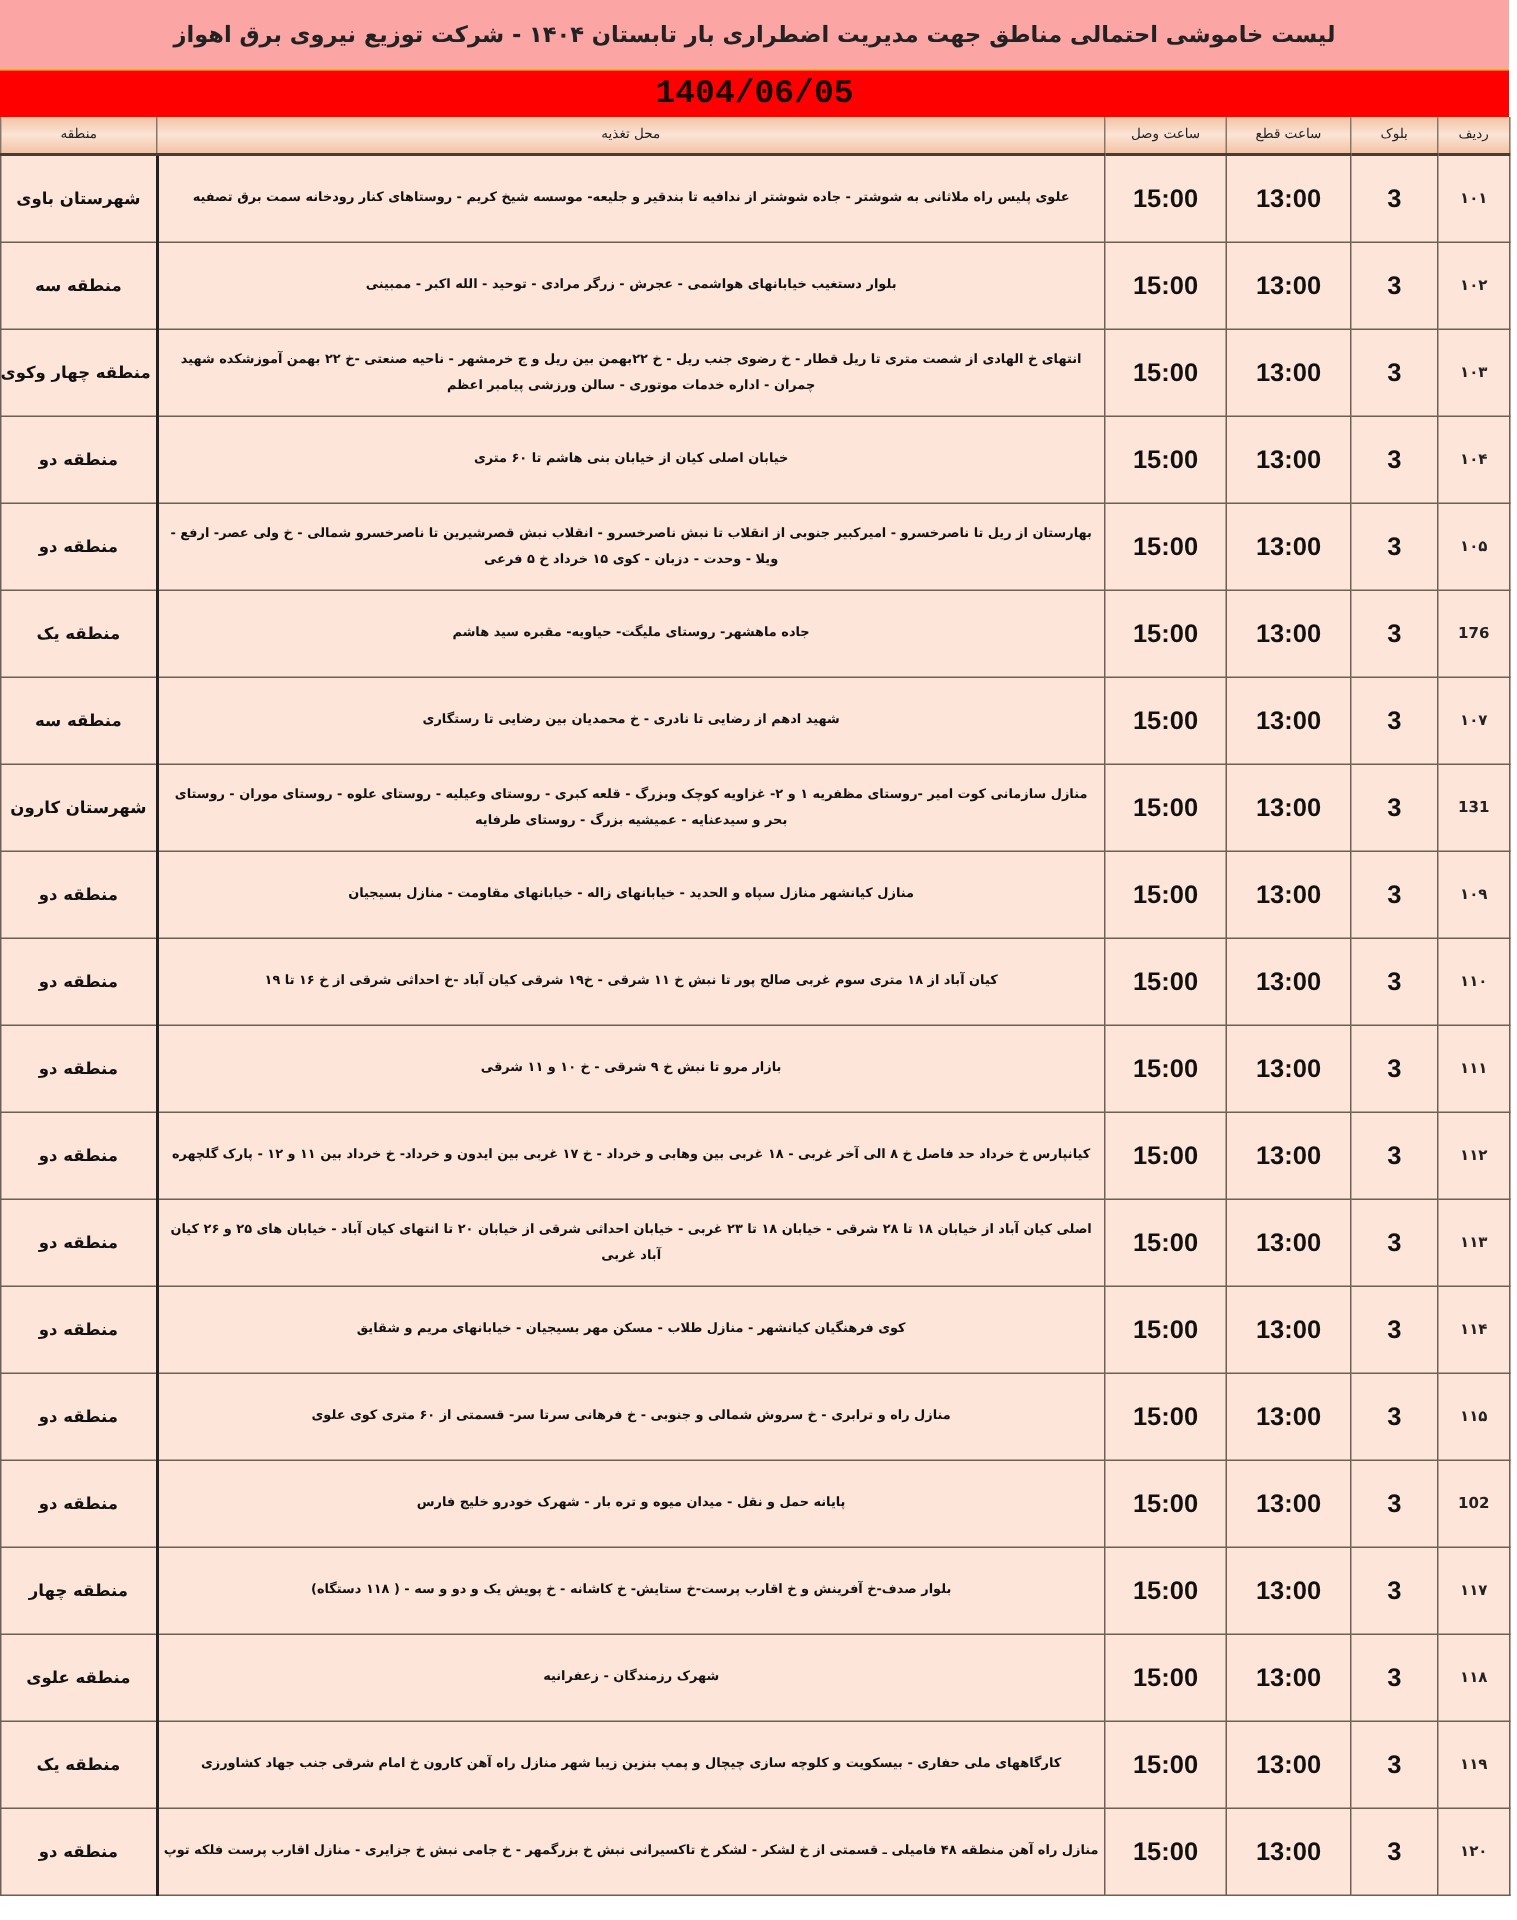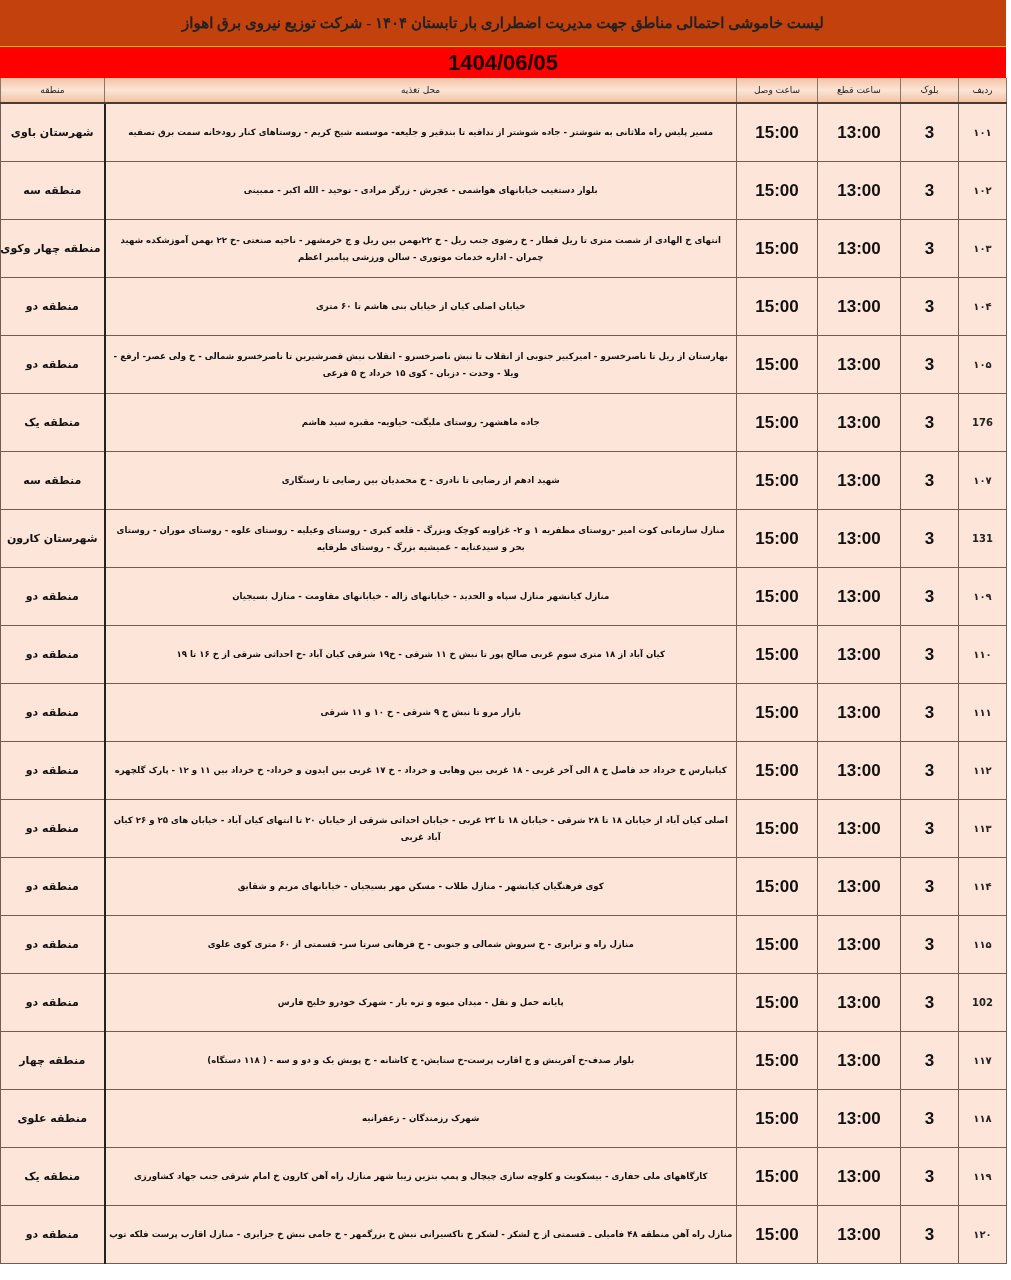--- a/index.html
+++ b/index.html
@@ -1,24 +1,24 @@
 <!DOCTYPE html>
 <html><head>
 <meta charset="utf-8">
 <style>
   html, body { margin: 0; padding: 0; background: #ffffff; }
   body { width: 1011px; height: 1280px; overflow: hidden; font-family: "DejaVu Sans", sans-serif; }
   .sheet { position: absolute; left: 0; top: 0; width: 1006px; }
   .title-bar {
-    height: 46px; background: #c2410c; display: flex; align-items: center; justify-content: center;
-    direction: rtl; font-size: 15px; font-weight: bold; color: #222; border-bottom: 1px solid #d8c000; font-family: Liberation Serif, serif;
+    height: 46px; background: #fca5a5; display: flex; align-items: center; justify-content: center;
+    direction: rtl; font-size: 15px; font-weight: bold; color: #222; border-bottom: 1px solid #d8c000;
   }
   .date-bar {
     height: 31px; background: #ff0000; display: flex; align-items: center; justify-content: center;
-    font-family: Liberation Sans, sans-serif; font-weight: bold; font-size: 22px; color: #1a0000;
+    font-family: Liberation Mono, monospace; font-weight: bold; font-size: 22px; color: #1a0000;
   }
   table { border-collapse: collapse; width: 1006px; table-layout: fixed; direction: ltr; }
   th {
     height: 24px; font-size: 9px; font-weight: normal; color: #222; direction: rtl;
     background: linear-gradient(to bottom, #f3c3a4 0%, #fbe4d6 50%, #f3c3a4 100%);
     border-left: 1px solid #8a7565; border-right: 1px solid #8a7565; border-bottom: 2px solid #4a3a30;
     padding: 0;
   }
   td {
     background: #fde6d9; border: 1px solid #6e5e54; height: 57px; padding: 0 3px; text-align: center;
@@ -58,21 +58,21 @@
         <th>محل تغذیه</th>
         <th>ساعت وصل</th>
         <th>ساعت قطع</th>
         <th>بلوک</th>
         <th>ردیف</th>
       </tr>
     </thead>
     <tbody id="rows">
         <tr>
           <td class="area">شهرستان باوی</td>
-          <td class="loc">مسیر پلیس راه ملاثانی به شوشتر - جاده شوشتر از ندافیه تا بندقیر و جلیعه- موسسه شیخ کریم - روستاهای کنار رودخانه سمت برق تصفیه</td>
+          <td class="loc">علوی پلیس راه ملاثانی به شوشتر - جاده شوشتر از ندافیه تا بندقیر و جلیعه- موسسه شیخ کریم - روستاهای کنار رودخانه سمت برق تصفیه</td>
           <td class="time">15:00</td>
           <td class="time">13:00</td>
           <td class="block">3</td>
           <td class="rownum">۱۰۱</td>
         </tr>
         <tr>
           <td class="area">منطقه سه</td>
           <td class="loc">بلوار دستغیب خیابانهای هواشمی - عجرش - زرگر مرادی - توحید - الله اکبر - ممبینی</td>
           <td class="time">15:00</td>
           <td class="time">13:00</td>

